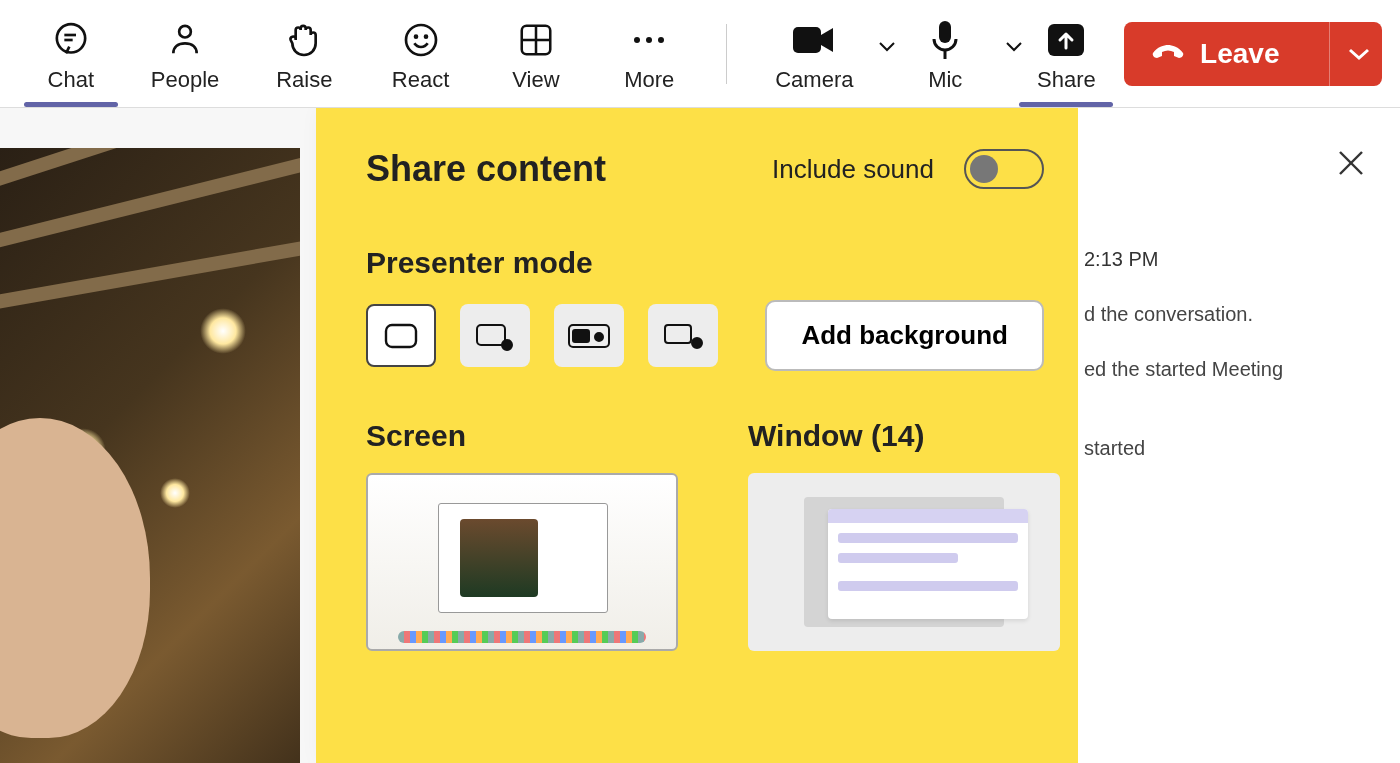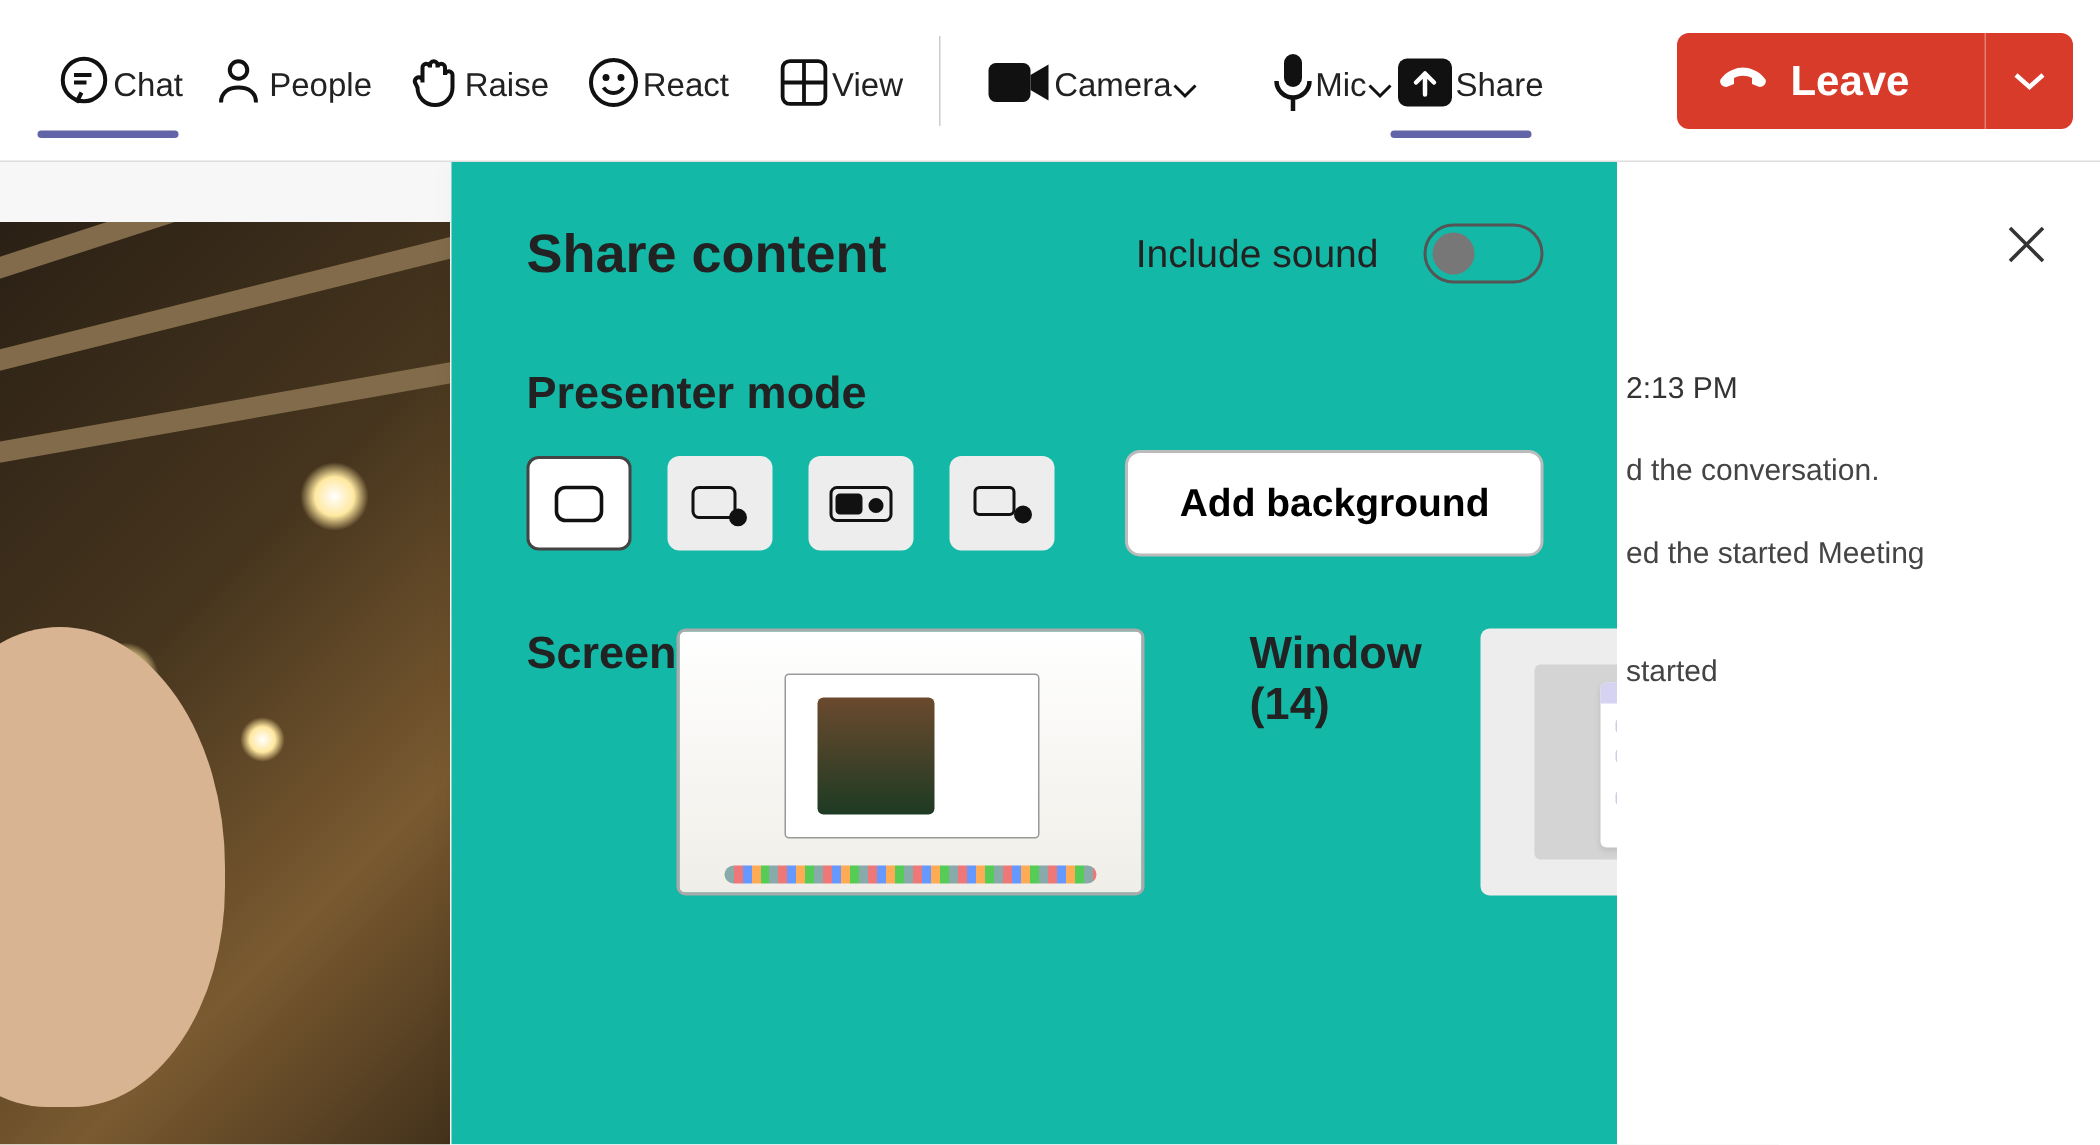--- a/index.html
+++ b/index.html
@@ -16,21 +16,21 @@
   
   .toolbar {
     display: flex;
     align-items: center;
     height: 108px;
     padding: 0 18px;
     border-bottom: 1px solid #ddd;
   }
   .tool {
     display: flex;
-    flex-direction: row;
+    flex-direction: column;
     align-items: center;
     justify-content: flex-end;
     padding: 8px 0 6px;
     margin: 0 4px;
     cursor: pointer;
     position: relative;
   }
   .tool .tool-icon {
     height: 46px;
     display: flex;
@@ -120,25 +120,25 @@
     top: 270px;
     width: 220px;
     height: 320px;
     background: #d9b492;
     border-radius: 50% 50% 46% 46%;
   }
 
   
   .share-panel {
     position: absolute;
-    left: 301px;
+    left: 316px;
     top: 0;
     width: 778px;
     height: 100%;
-    background: #14b8a6;
+    background: #fde047;
     padding: 40px 50px 0;
     box-shadow: 8px 0 24px rgba(0,0,0,0.07);
   }
   .panel-row {
     display: flex;
     align-items: center;
     justify-content: space-between;
   }
   .panel-title {
     font-size: 36px;
@@ -198,21 +198,21 @@
     font-size: 26px;
     font-weight: 600;
     cursor: pointer;
     background: #fff;
   }
   .source-row {
     display: flex;
     gap: 70px;
     margin-top: 48px;
   }
-  .source-col { display: flex; flex-direction: row; }
+  .source-col { display: flex; flex-direction: column; }
   .source-col .subhead { margin-top: 0; }
   .thumb {
     width: 312px;
     height: 178px;
     border: 2px solid #aaa;
     border-radius: 6px;
     background: #fafafa;
     cursor: pointer;
     position: relative;
     overflow: hidden;
@@ -314,20 +314,30 @@
     <span class="tool-icon">
       <svg width="38" height="38" viewBox="0 0 24 24" fill="none" stroke="#111" stroke-width="1.6">
         <rect x="3" y="3" width="18" height="18" rx="3"></rect>
           <line x1="12" y1="3" x2="12" y2="21"></line>
           <line x1="3" y1="12" x2="21" y2="12"></line>
       </svg>
     </span>
     <span class="tool-label">View</span>
   </div>
 
+  <div class="tool" style="width:108px">
+    <span class="tool-icon">
+      <svg width="40" height="20" viewBox="0 0 40 20" fill="#111">
+        <circle cx="8" cy="10" r="3"></circle>
+          <circle cx="20" cy="10" r="3"></circle>
+          <circle cx="32" cy="10" r="3"></circle>
+      </svg>
+    </span>
+    <span class="tool-label">More</span>
+  </div>
 
   <div class="divider-v"></div>
 
   <div class="tool" style="width:130px">
     <span class="tool-icon">
       <svg width="46" height="34" viewBox="0 0 46 34" fill="#111">
         <rect x="2" y="4" width="28" height="26" rx="5"></rect>
           <path d="M30 12l12-7v24l-12-7z"></path>
       </svg>
     </span>

